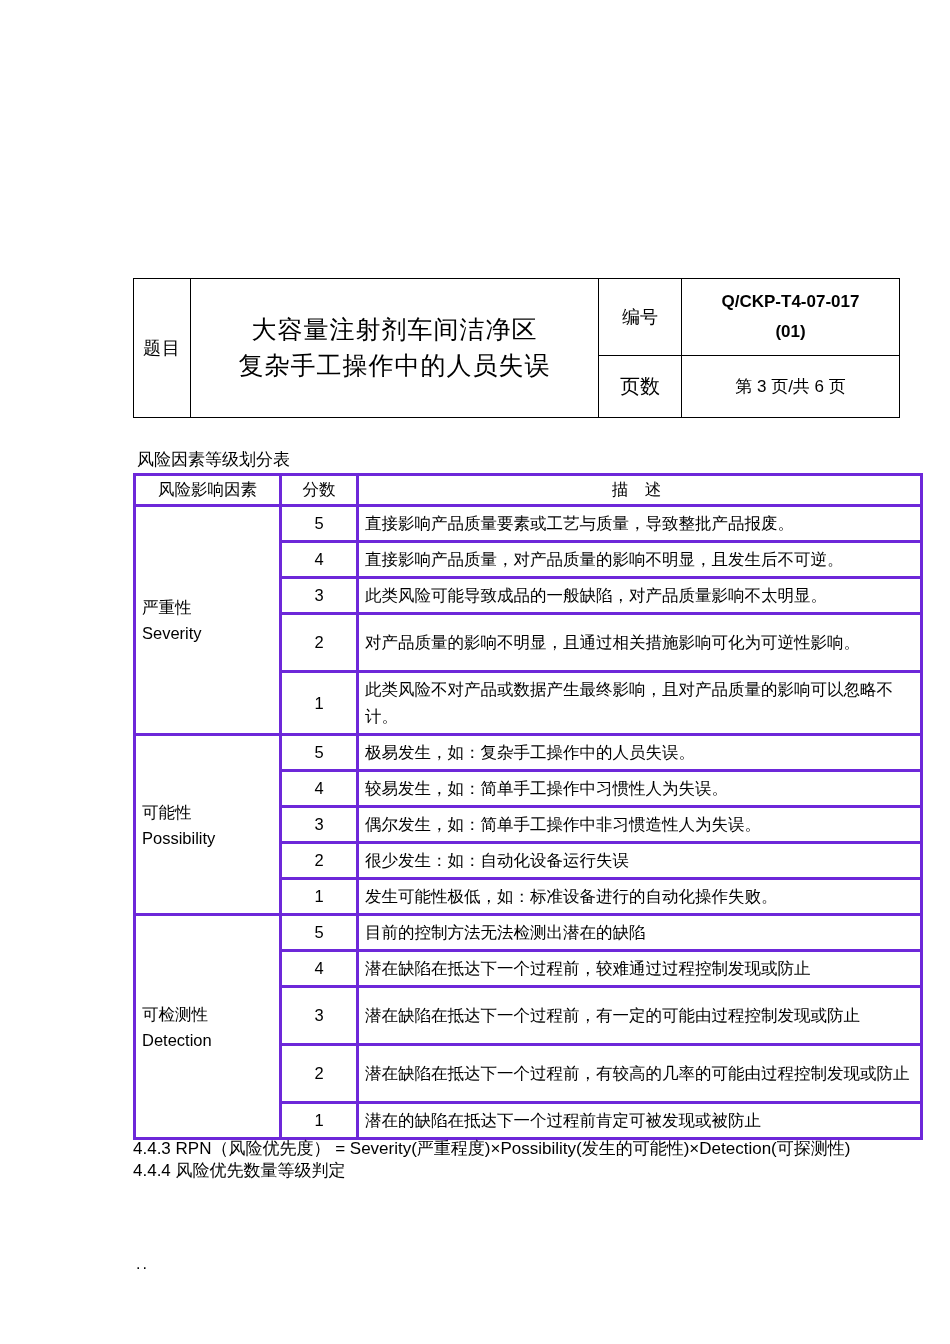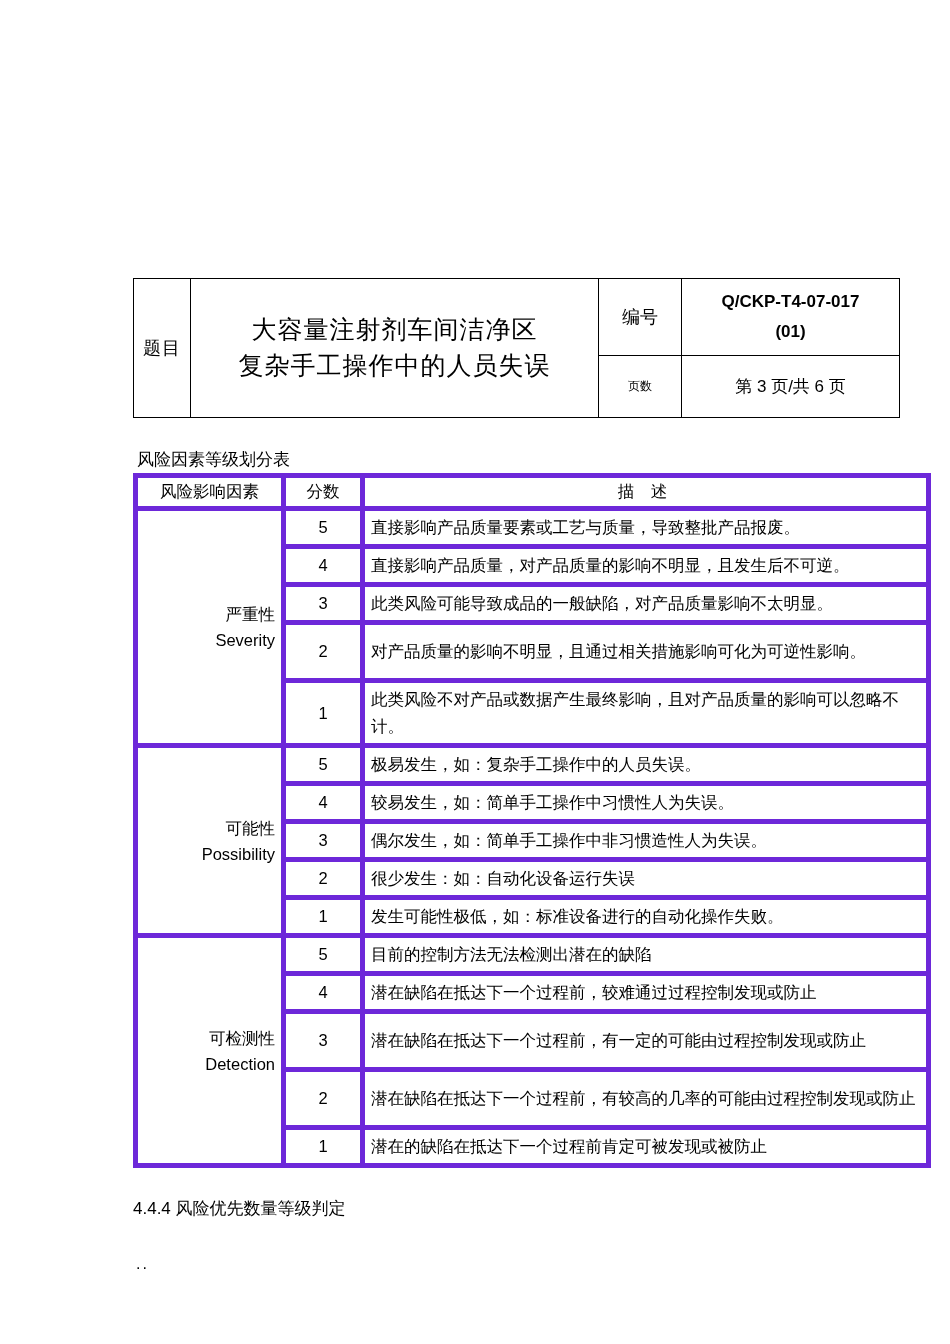--- a/index.html
+++ b/index.html
@@ -64,21 +64,21 @@
     width: 209px;
     font-size: 17px;
     line-height: 30px;
     padding: 8px 4px !important;
   }
   .hdr-val .sub {
     display: block;
     font-weight: bold;
   }
   .hdr-pages-key {
-    font-size: 12px;
+    font-size: 20px;
     height: 45px;
   }
   .hdr-pages-val {
     font-size: 17px;
     height: 45px;
   }
 
   
   .caption {
     position: absolute;
@@ -93,39 +93,39 @@
     left: 133px;
     top: 473px;
     width: 742px;
   }
   table.risk-table {
     border-collapse: collapse;
     width: 742px;
     table-layout: fixed;
   }
   table.risk-table td, table.risk-table th {
-    border: 5px solid #6d28d9;
+    border: 3px solid #6d28d9;
     padding: 3px 6px;
     font-size: 16.5px;
     font-weight: normal;
     vertical-align: middle;
   }
   .col-factor { width: 131px; }
   .col-score  { width: 62px; }
   .col-desc   { width: 549px; }
 
   .th-row td {
     text-align: center;
     font-size: 17px;
     padding: 5px 4px;
   }
   .th-desc { letter-spacing: 6px; }
 
   .factor-cell {
-    text-align: right;
+    text-align: left;
     line-height: 26px;
     font-size: 17px;
   }
   .factor-cell .cn { display: block; }
   .factor-cell .en { display: block; }
   .score-cell {
     text-align: center;
     font-size: 16.5px;
   }
   .desc-cell {
@@ -137,21 +137,21 @@
 
   
   .para {
     position: absolute;
     left: 133px;
     width: 745px;
     font-size: 17px;
     line-height: 30px;
   }
   #para443 { top: 1134px; }
-  #para444 { top: 1194px; }
+  #para444 { top: 1156px; }
   .dots {
     position: absolute;
     left: 136px;
     top: 1255px;
     font-size: 16px;
     letter-spacing: 2px;
     color: #000;
   }
 </style>
 </head>
@@ -264,16 +264,17 @@
         <td class="desc-cell">潜在缺陷在抵达下一个过程前，有较高的几率的可能由过程控制发现或防止</td>
       </tr>
       <tr class="r-h1">
         <td class="score-cell">1</td>
         <td class="desc-cell">潜在的缺陷在抵达下一个过程前肯定可被发现或被防止</td>
       </tr>
     </tbody>
       </table>
   </div>
 
+  <div class="para" id="para443">4.4.3  RPN（风险优先度）  = Severity(严重程度)×Possibility(发生的可能性)×Detection(可探测性)</div>
   <div class="para" id="para444">4.4.4  风险优先数量等级判定</div>
   <div class="dots">..</div>
 
 </div>
 
 </body></html>

